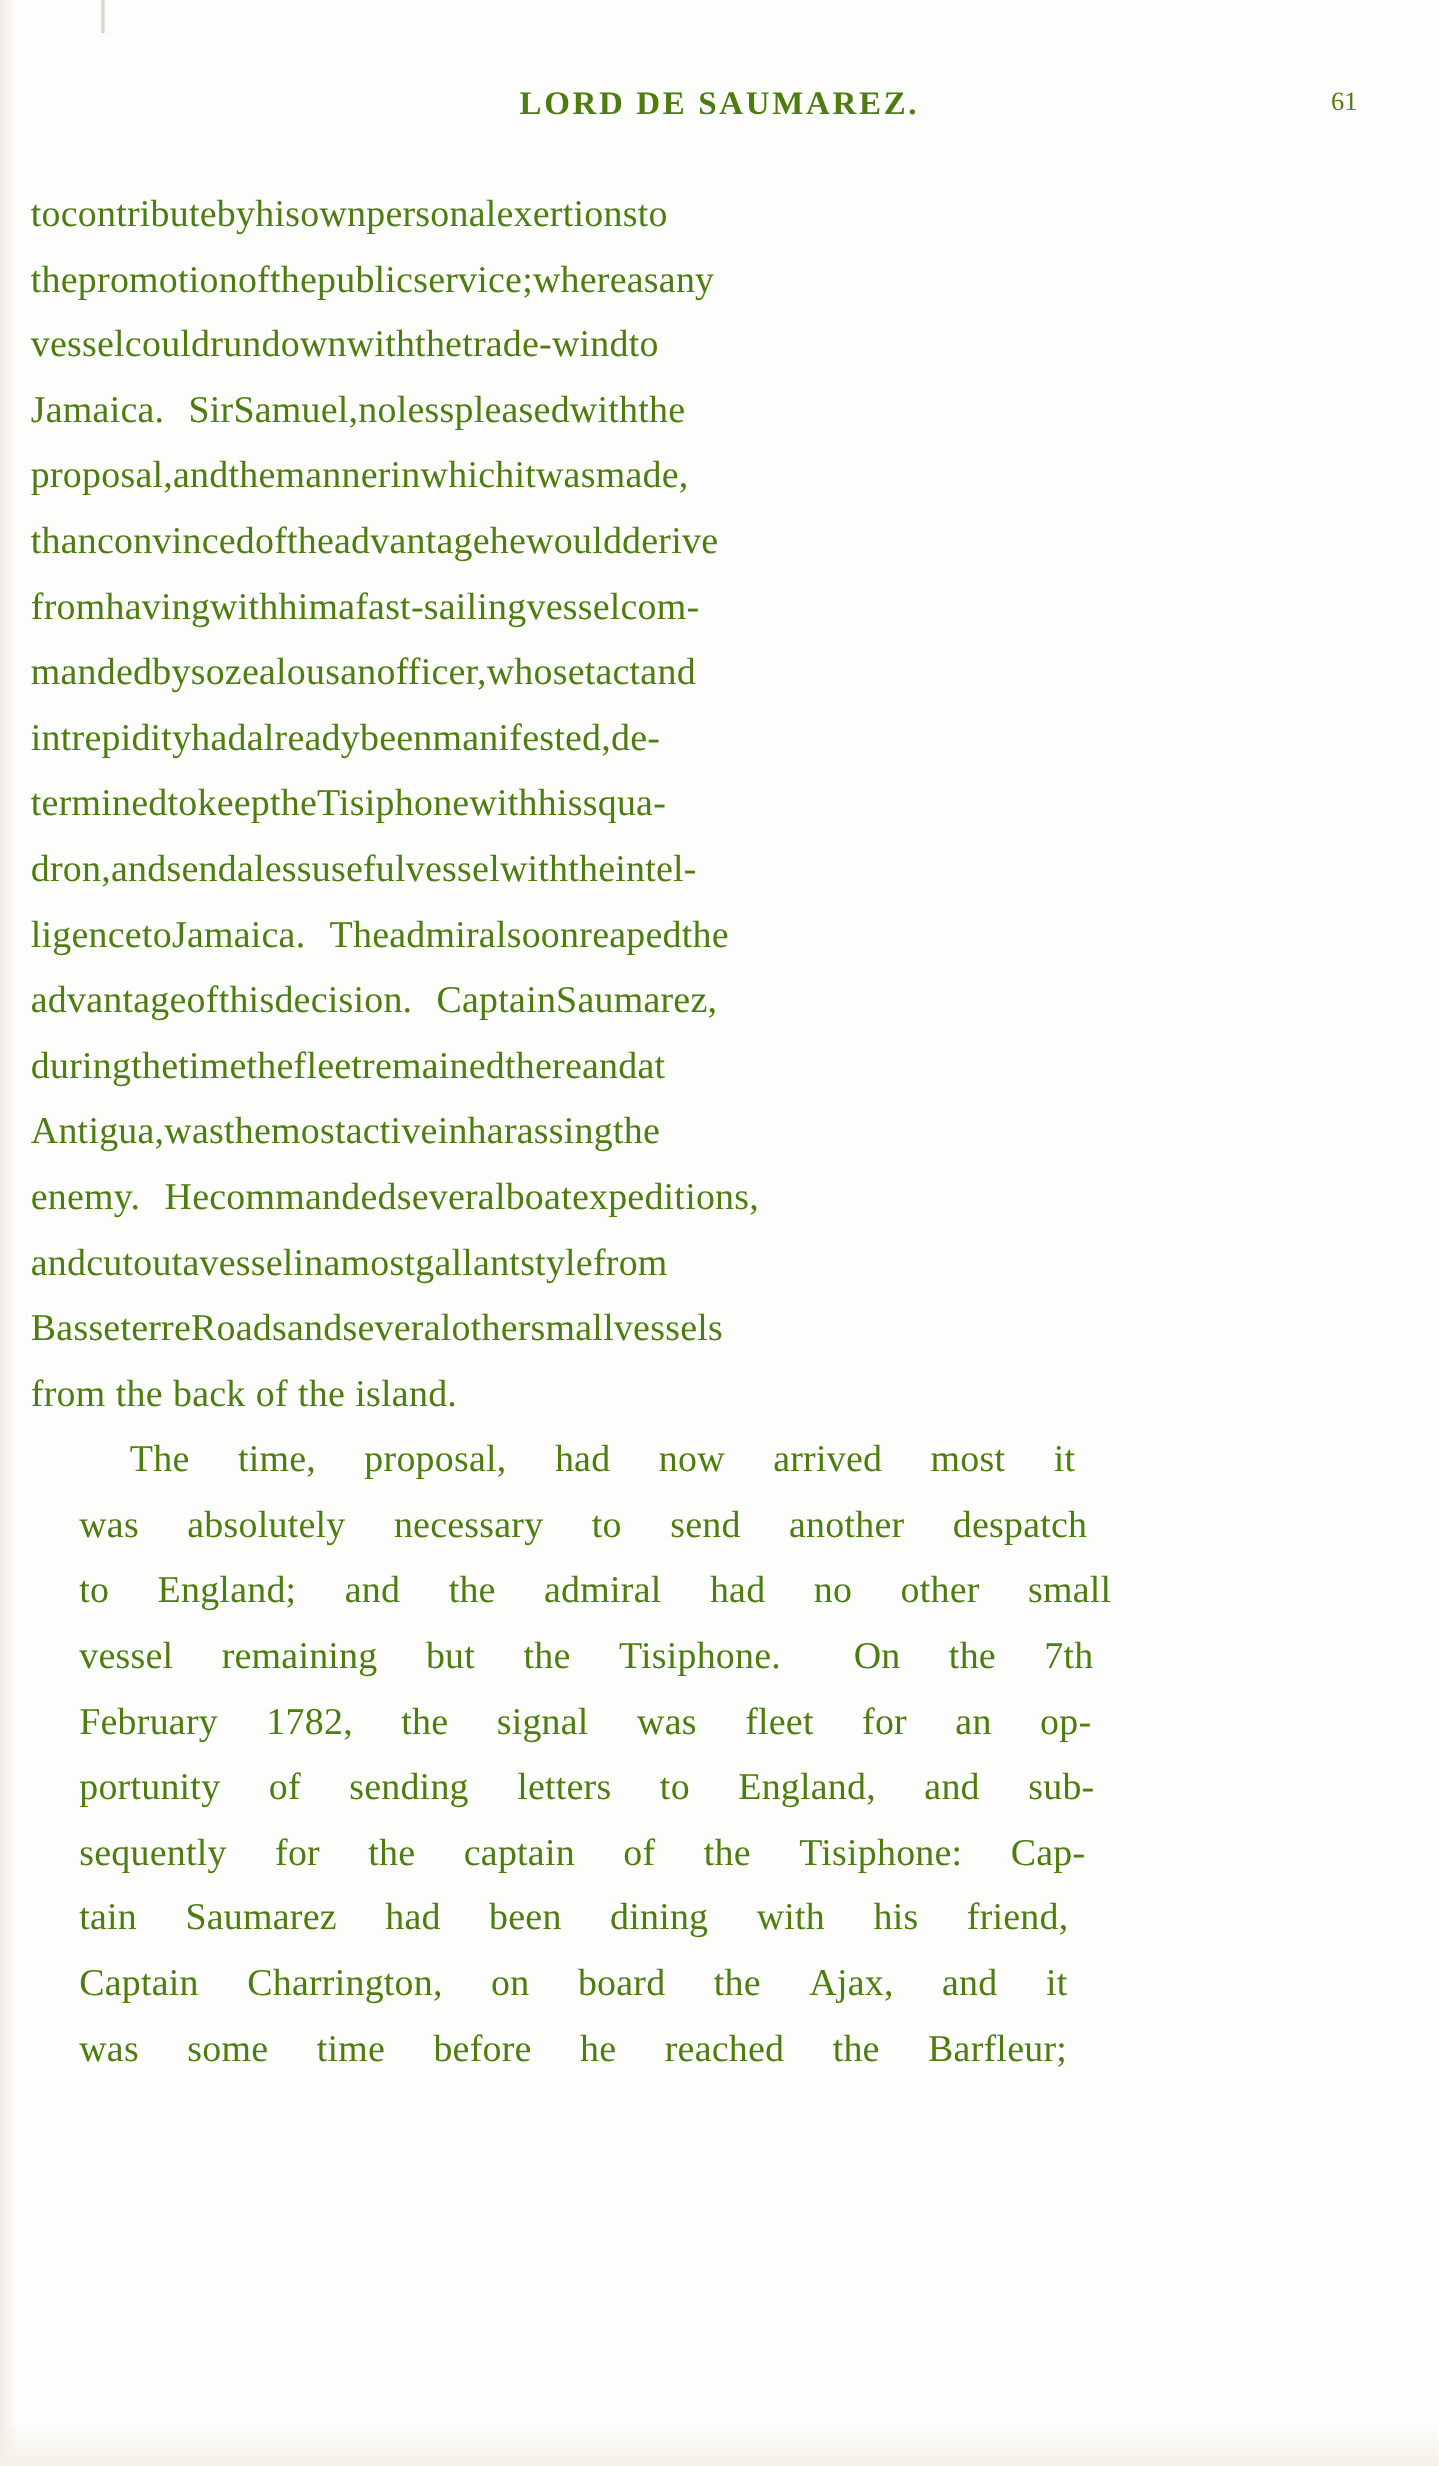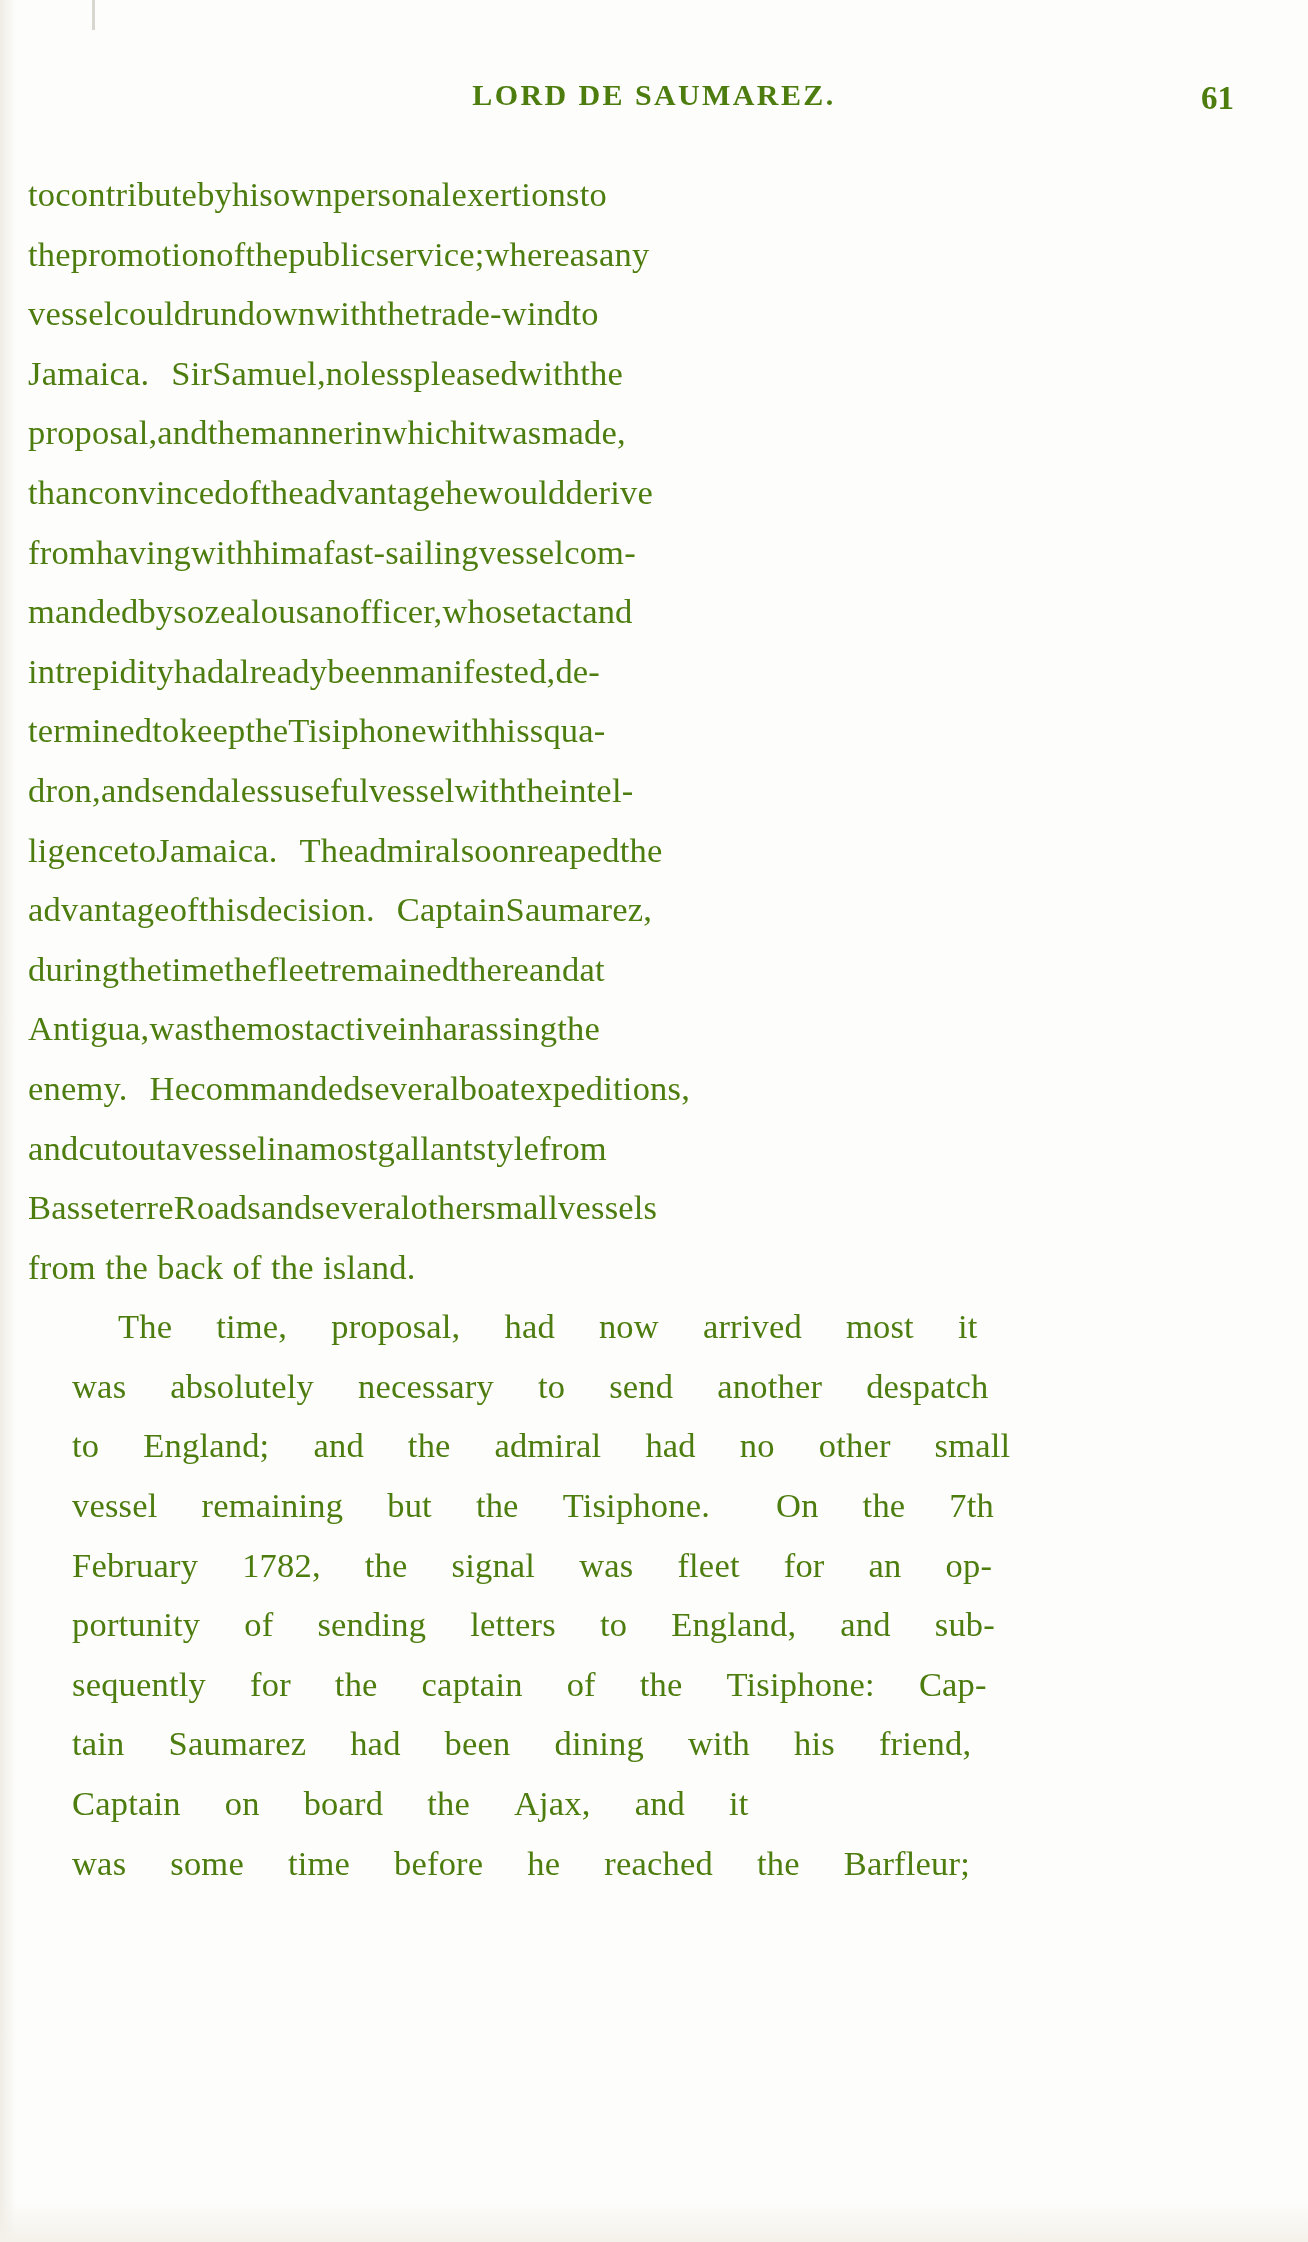--- a/index.html
+++ b/index.html
@@ -59,22 +59,22 @@
     letter-spacing: 2.4px;
     font-variant: small-caps;
     text-transform: uppercase;
     font-weight: 700;
     font-family: "Liberation Serif", serif;
   }
   .folio {
     position: absolute;
     right: 74px;
     top: 2px;
-    font-size: 33px;
-    font-weight: 700;
+    font-size: 24px;
+    font-weight: 400;
   }
 
   .textblock {
     position: absolute;
     left: 28px;
     top: 165px;
     width: 1060px;
   }
   p.para {
     margin: 0;
@@ -379,20 +379,21 @@
           <span>Saumarez</span>
           <span>had</span>
           <span>been</span>
           <span>dining</span>
           <span>with</span>
           <span>his</span>
           <span>friend,</span>
         </span>
         <span class="line just">
           <span>Captain</span>
+          <span>Charrington,</span>
           <span>on</span>
           <span>board</span>
           <span>the</span>
           <span>Ajax,</span>
           <span>and</span>
           <span>it</span>
         </span>
         <span class="line just">
           <span>was</span>
           <span>some</span>

